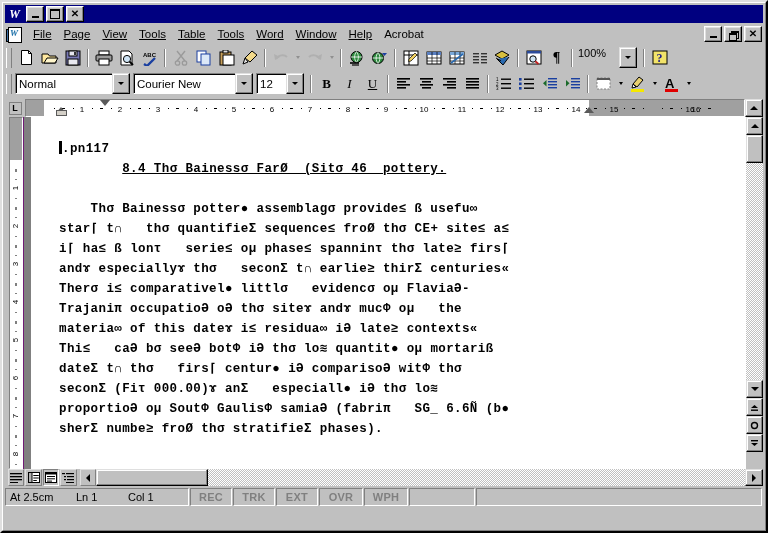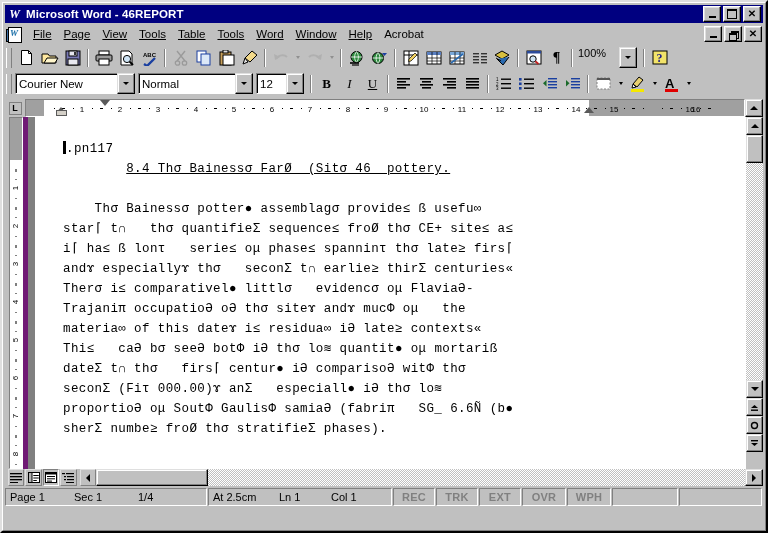--- a/index.html
+++ b/index.html
@@ -88,21 +88,21 @@
   .workspace{display:flex;margin:0 2px;height:352px;}
   .vruler{width:18px;background:#c0c0c0;position:relative;border-right:0;}
   .vruler .inner{position:absolute;left:4px;top:0;width:12px;bottom:0;background:#fff;
       border:1px solid;border-color:#808080 #fff #fff #808080;overflow:hidden;}
   .vgray{position:absolute;left:0;right:0;background:#a0a0a0;}
   .vnum{position:absolute;left:50%;transform:translate(-50%,-50%) rotate(-90deg);font-size:8px;line-height:8px;}
   .vdot{position:absolute;left:50%;transform:translateX(-50%);width:1px;height:1px;background:#000;}
   .vdash{position:absolute;left:50%;transform:translateX(-50%);width:1px;height:3px;background:#000;}
 
   .pagearea{flex:1;background:#808080;position:relative;overflow:hidden;
-     border-left:5px solid #701a75;}
+     border-left:1px solid #701a75;font-weight:bold;}
   .page{position:absolute;left:7px;top:0;right:0;bottom:0;background:#fff;}
   .doctext{position:absolute;left:28px;top:22px;right:8px;font-family:"Liberation Mono","DejaVu Sans Mono",monospace;
       font-size:12.5px;line-height:20px;white-space:pre;color:#000;letter-spacing:0.4px;}
   .doctext .hd{text-decoration:underline;}
   .caret{display:inline-block;width:1px;height:13px;background:#000;vertical-align:-2px;
      border-left:2px solid #000;}
 
   .vscroll{width:17px;background:#c0c0c0;display:flex;flex-direction:column;}
   .sbtn{height:16px;background:#c0c0c0;border:1px solid;border-color:#dfdfdf #000 #000 #dfdfdf;
       box-shadow:inset -1px -1px 0 #808080,inset 1px 1px 0 #fff;display:flex;align-items:center;justify-content:center;}
@@ -140,21 +140,20 @@
   .sflex{flex:1;border:1px solid;border-color:#808080 #fff #fff #808080;margin-right:1px;}
 </style>
 </head>
 <body>
 
 <div class="app">
 <div class="appinner">
 
   <div class="titlebar active">
     <div class="wlogo"><span>W</span></div>
-    <div class="titletext">Microsoft Word - 46REPORT</div>
     <div class="winbtns">
       <div class="wbtn">
             <i class="mark-min"></i>
           </div>
       <div class="wbtn">
             <i class="mark-max"></i>
           </div>
       <div class="wbtn">
             <i class="mark-close">✕</i>
           </div>
@@ -363,27 +362,27 @@
       <svg width="16" height="16" viewBox="0 0 16 16">
             <rect x="1" y="1" width="14" height="13" fill="#f2e36a" stroke="#000"></rect>
             <text x="4.5" y="12" font-size="12" font-weight="bold" font-family="Liberation Serif" fill="#1a1a8a">?</text>
           </svg>
     </div>
   </div>
 
   <div class="tbar tbar2">
     <div class="grip"></div>
     <div class="combo">
-      <div class="fld" style="width:98px">Courier New</div>
+      <div class="fld" style="width:93px">Normal</div>
       <div class="arrow">
             <div class="tri-d"></div>
           </div>
     </div>
     <div class="combo">
-      <div class="fld" style="width:93px">Normal</div>
+      <div class="fld" style="width:98px">Courier New</div>
       <div class="arrow">
             <div class="tri-d"></div>
           </div>
     </div>
     <div class="combo">
       <div class="fld" style="width:26px">12</div>
       <div class="arrow">
             <div class="tri-d"></div>
           </div>
     </div>
@@ -750,25 +749,20 @@
     </div>
     <div class="htrack">
       <div class="hthumb"></div>
     </div>
     <div class="hbtn">
           <div class="tri-r"></div>
         </div>
   </div>
 
   <div class="status">
-    <div class="spane" style="width:192px">
-      <span style="width:64px">Page  1</span>
-      <span style="width:64px">Sec  1</span>
-      <span>1/4</span>
-    </div>
     <div class="spane" style="width:174px">
       <span style="width:66px">At  2.5cm</span>
       <span style="width:52px">Ln  1</span>
       <span>Col  1</span>
     </div>
     <div class="spane sgrey" style="width:32px;justify-content:center">REC</div>
     <div class="spane sgrey" style="width:32px;justify-content:center">TRK</div>
     <div class="spane sgrey" style="width:32px;justify-content:center">EXT</div>
     <div class="spane sgrey" style="width:34px;justify-content:center">OVR</div>
     <div class="spane sgrey" style="width:34px;justify-content:center">WPH</div>

